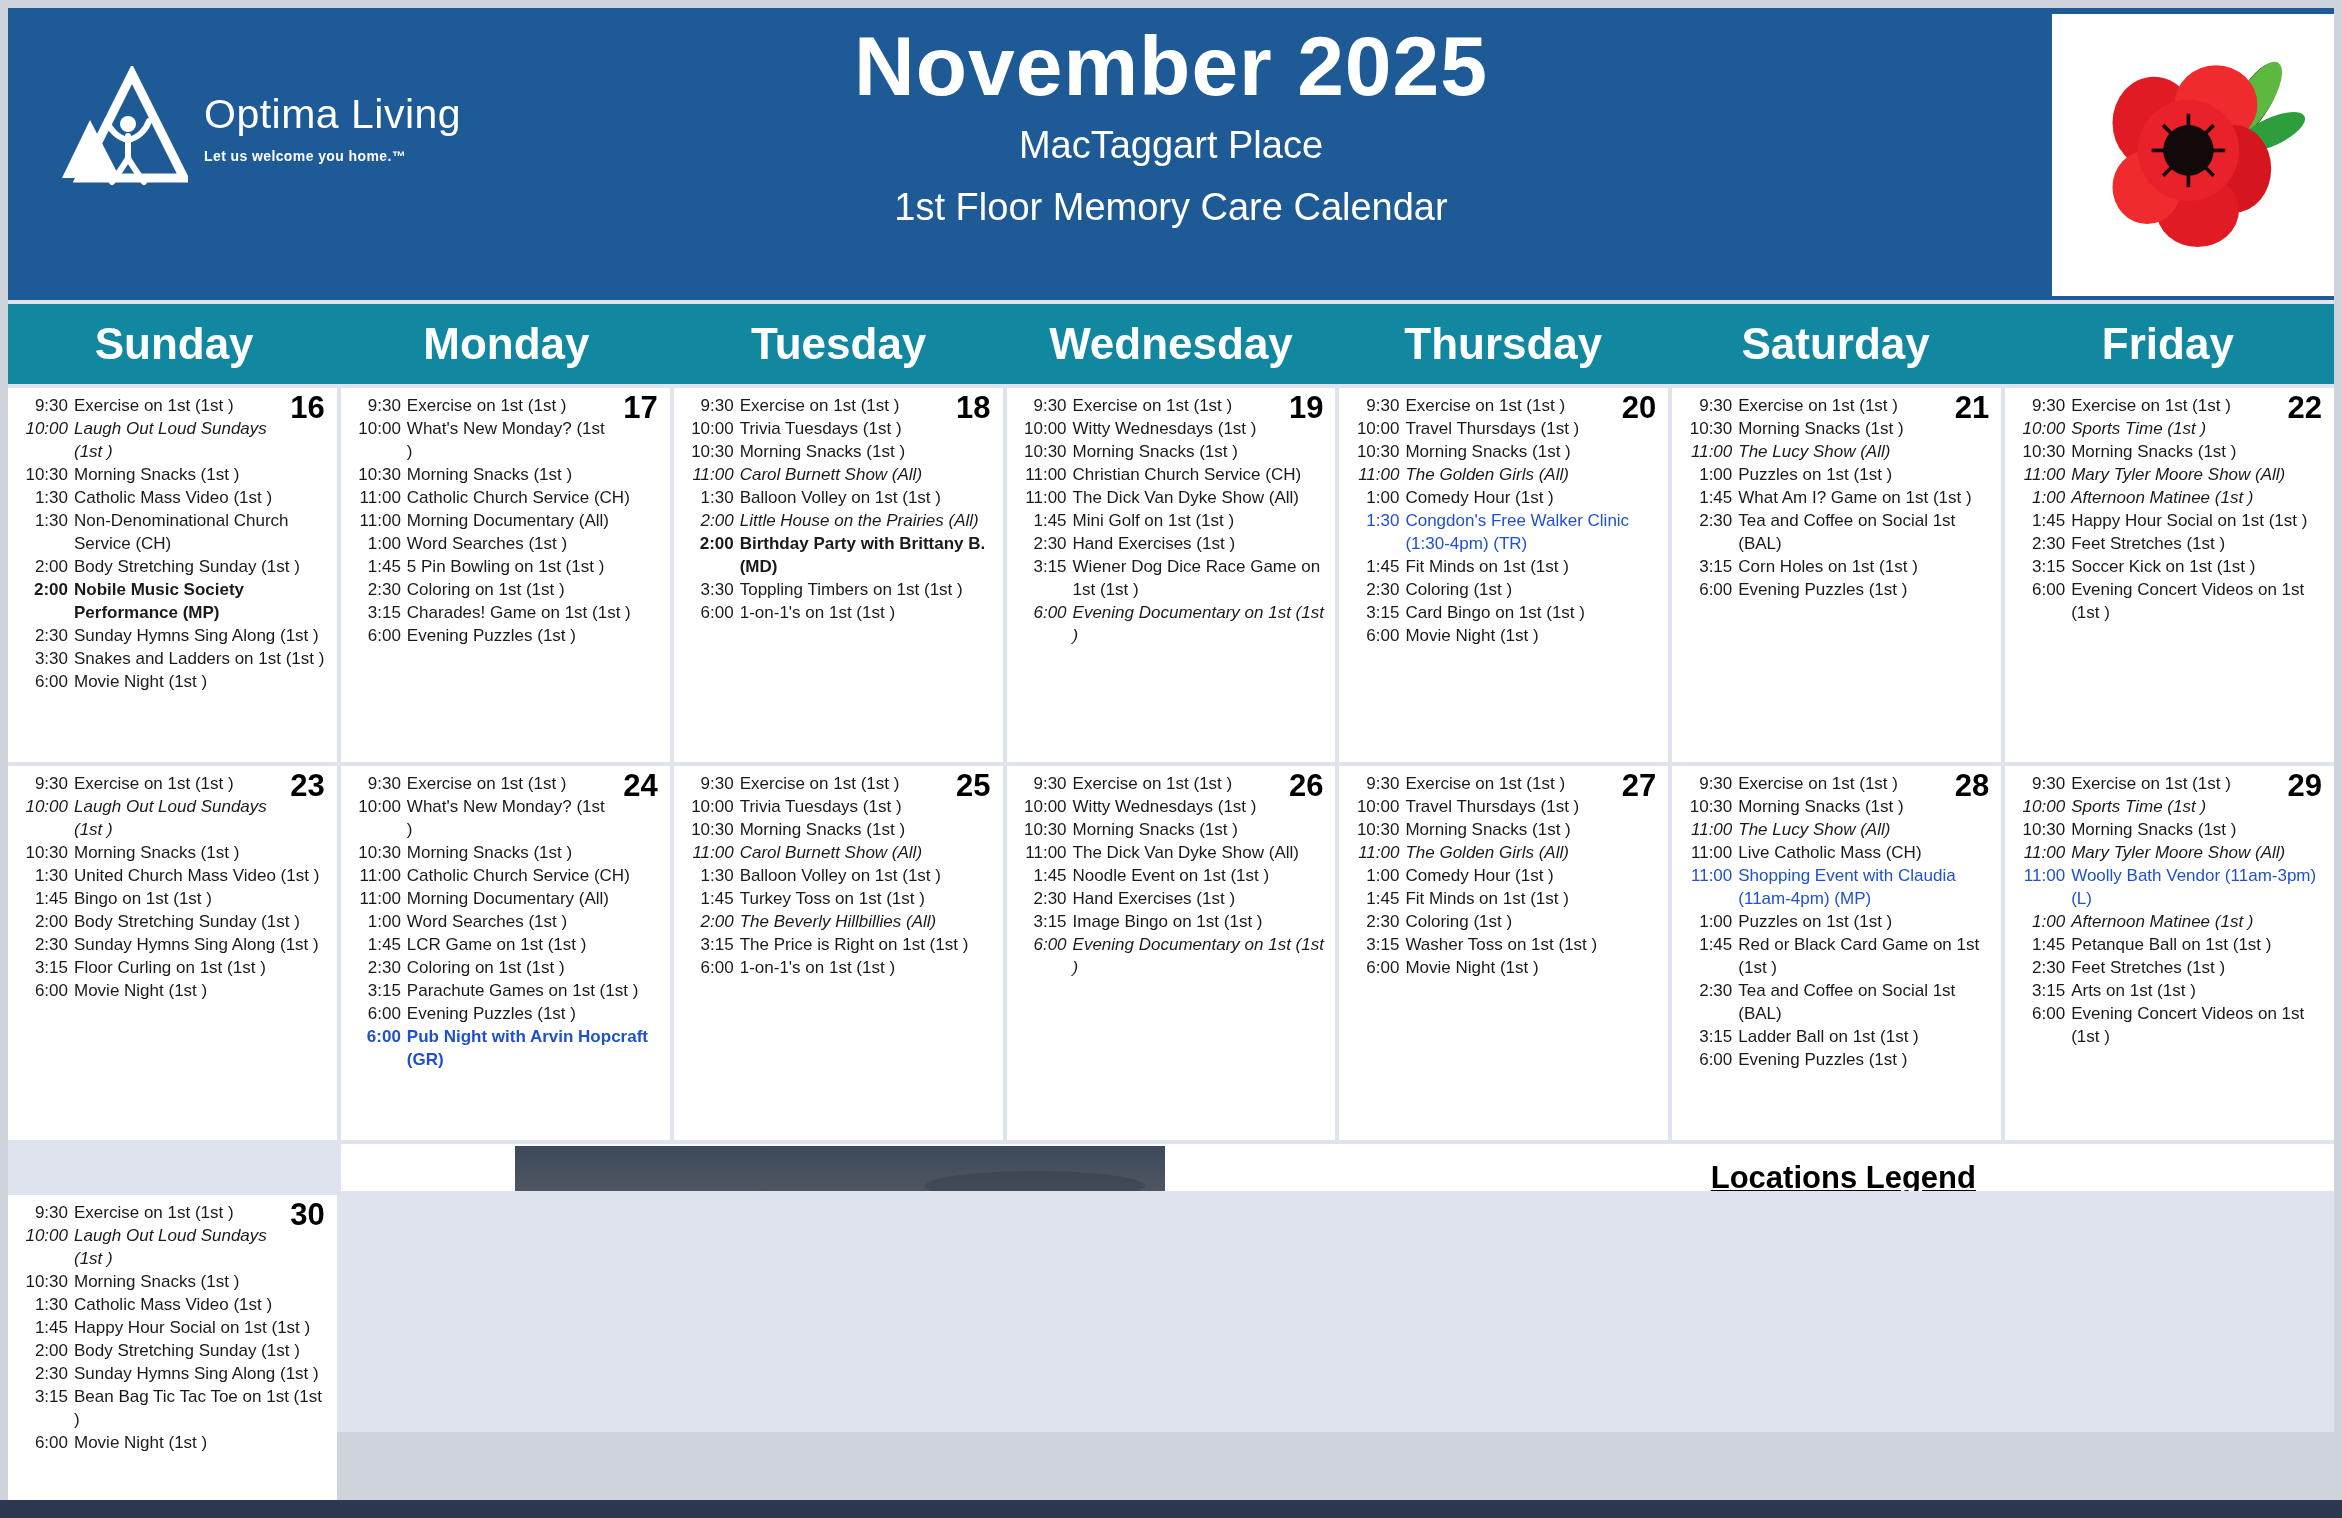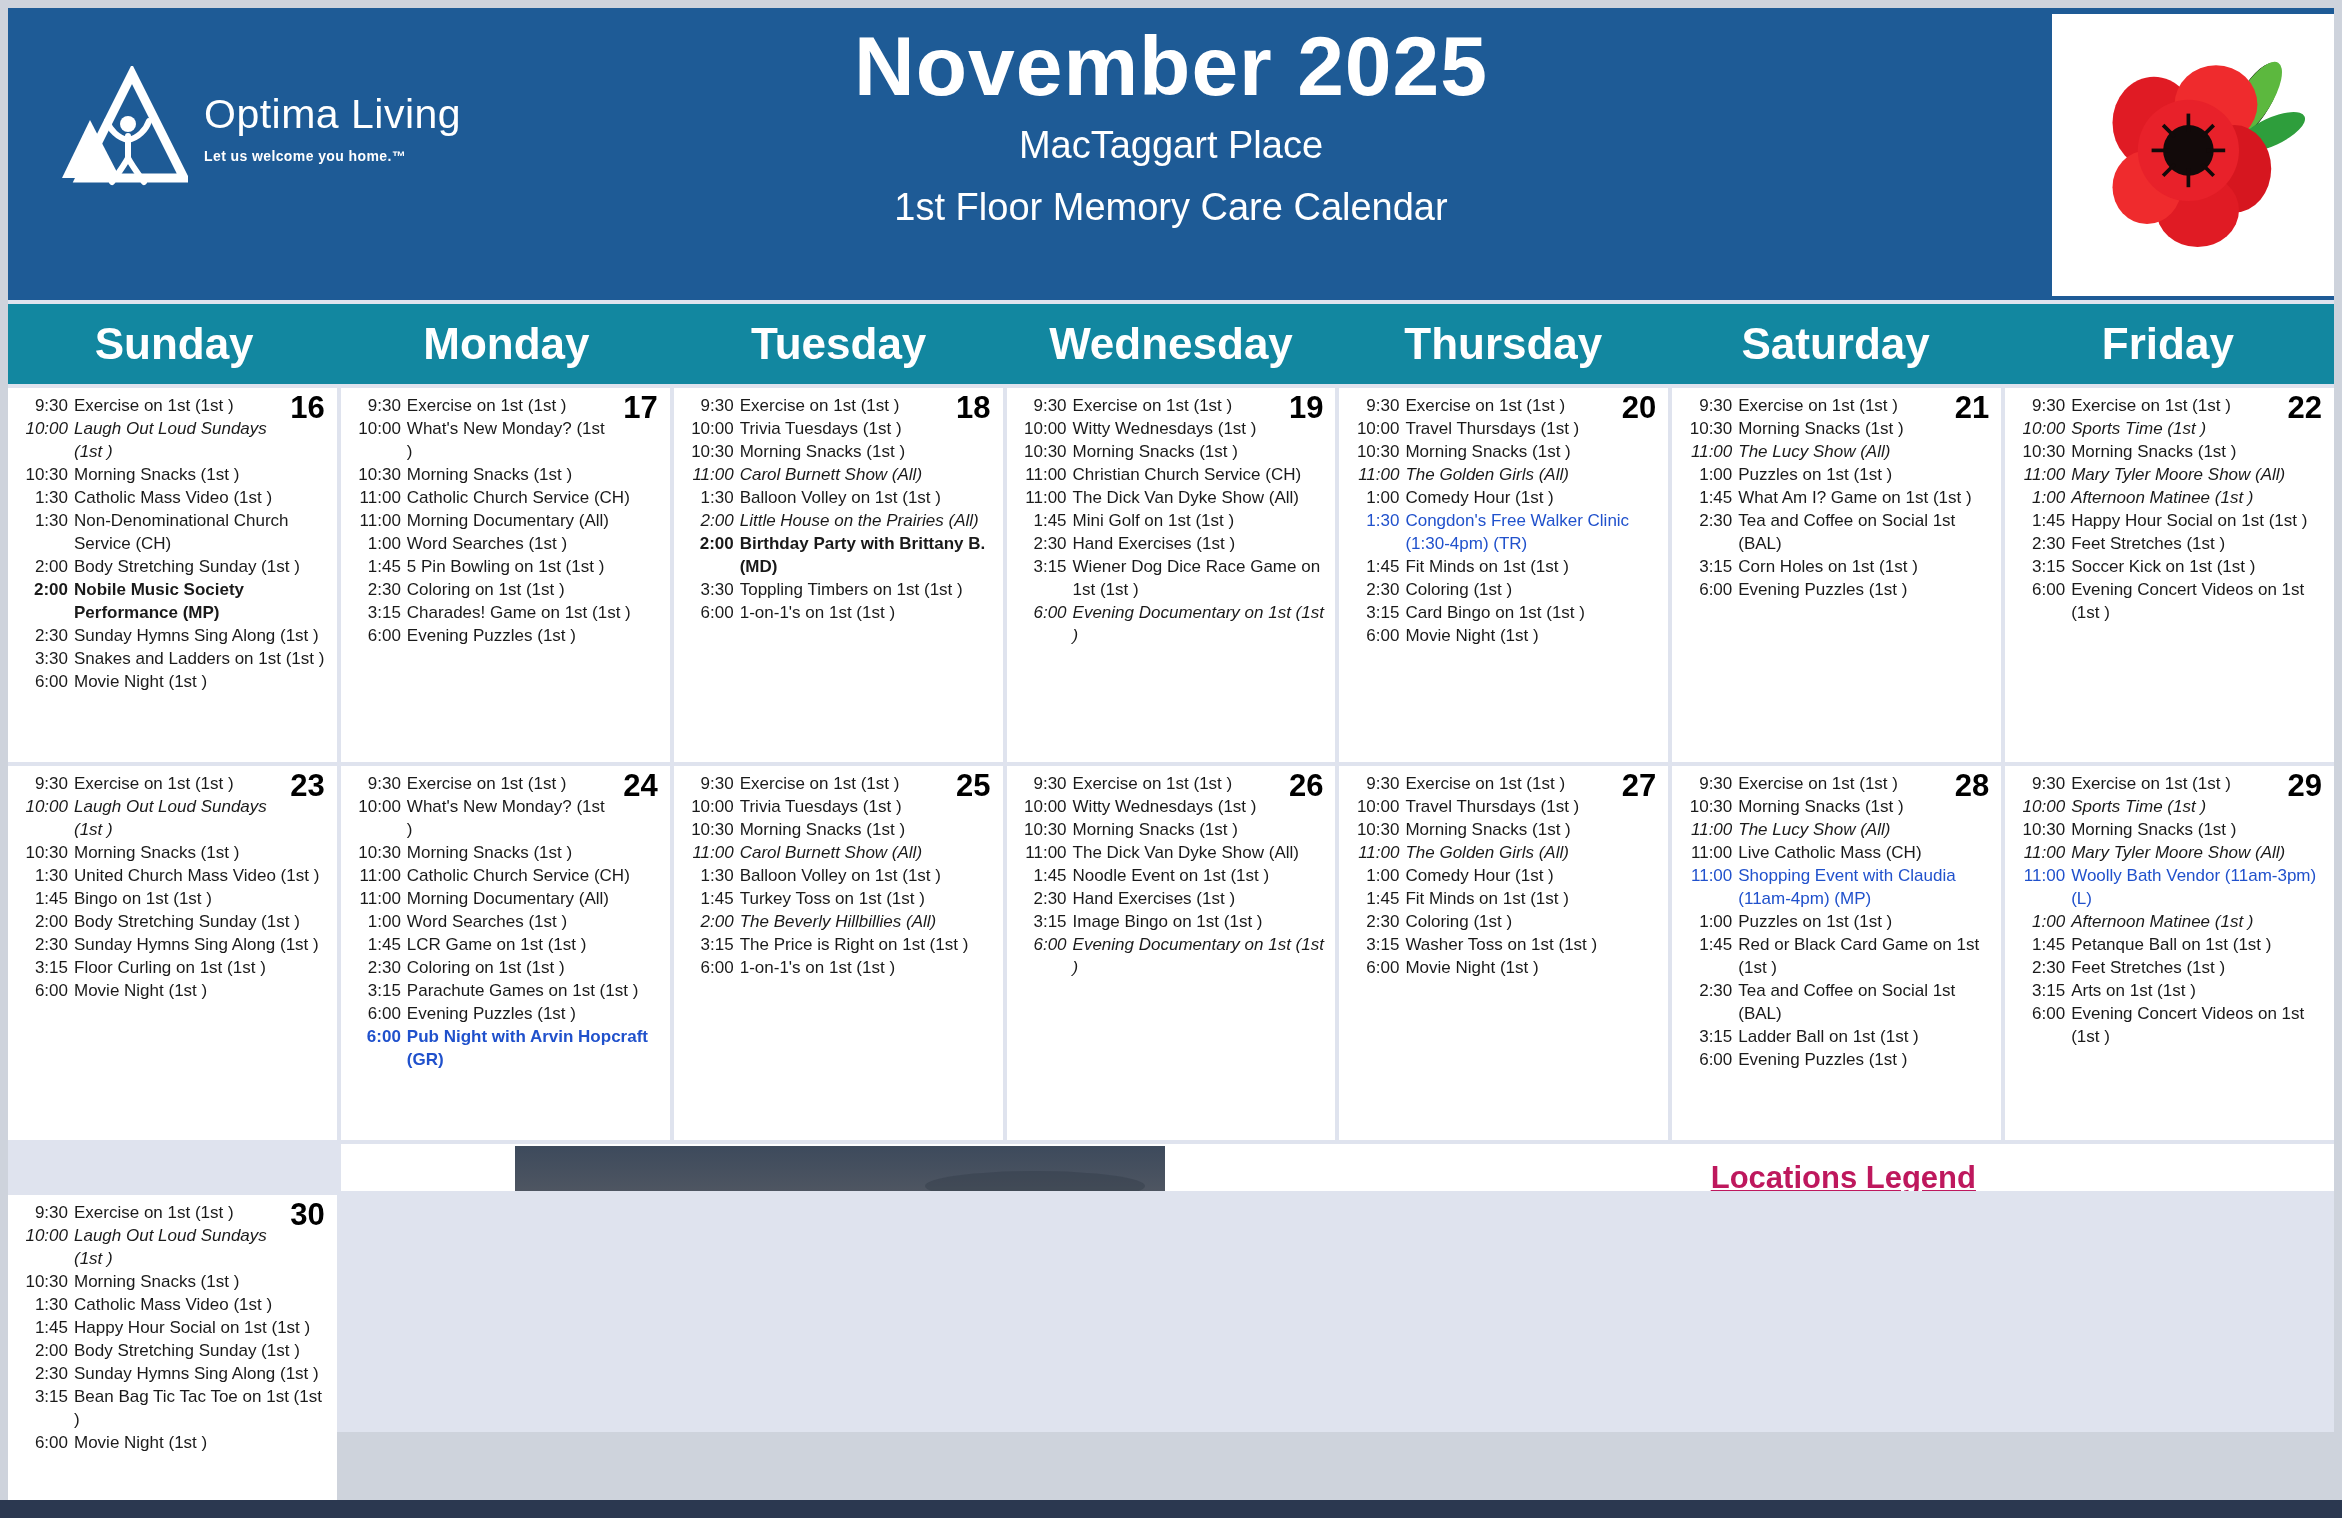--- a/index.html
+++ b/index.html
@@ -35,21 +35,21 @@
   .date{position:absolute;top:2px;right:12px;font-size:31px;font-weight:700;color:#000;}
   .ev{padding-left:62px;text-indent:-62px;font-size:17px;line-height:23px;}
   .ev .t{display:inline-block;width:56px;text-align:right;margin-right:6px;text-indent:0;}
   .ev.it{font-style:italic;}
   .ev.bo{font-weight:700;}
   .ev.bl{color:#2051cc;}
 
   
   .merged{grid-column:2/8;background:#fff;position:relative;overflow:hidden;}
   .photo{position:absolute;left:174px;top:2px;width:650px;height:352px;}
-  .legend{position:absolute;left:1010px;top:16px;width:985px;color:#be185d;}
+  .legend{position:absolute;left:1010px;top:16px;width:985px;color:#000000;}
   .lg-title{font-size:31px;font-weight:700;text-decoration:underline;text-align:center;margin-bottom:16px;}
 
   .bottombar{position:absolute;left:0;top:1500px;width:2342px;height:18px;background:#2b3850;}
 </style>
 </head>
 <body>
 
 <div class="frame">
 
   <div class="header">

